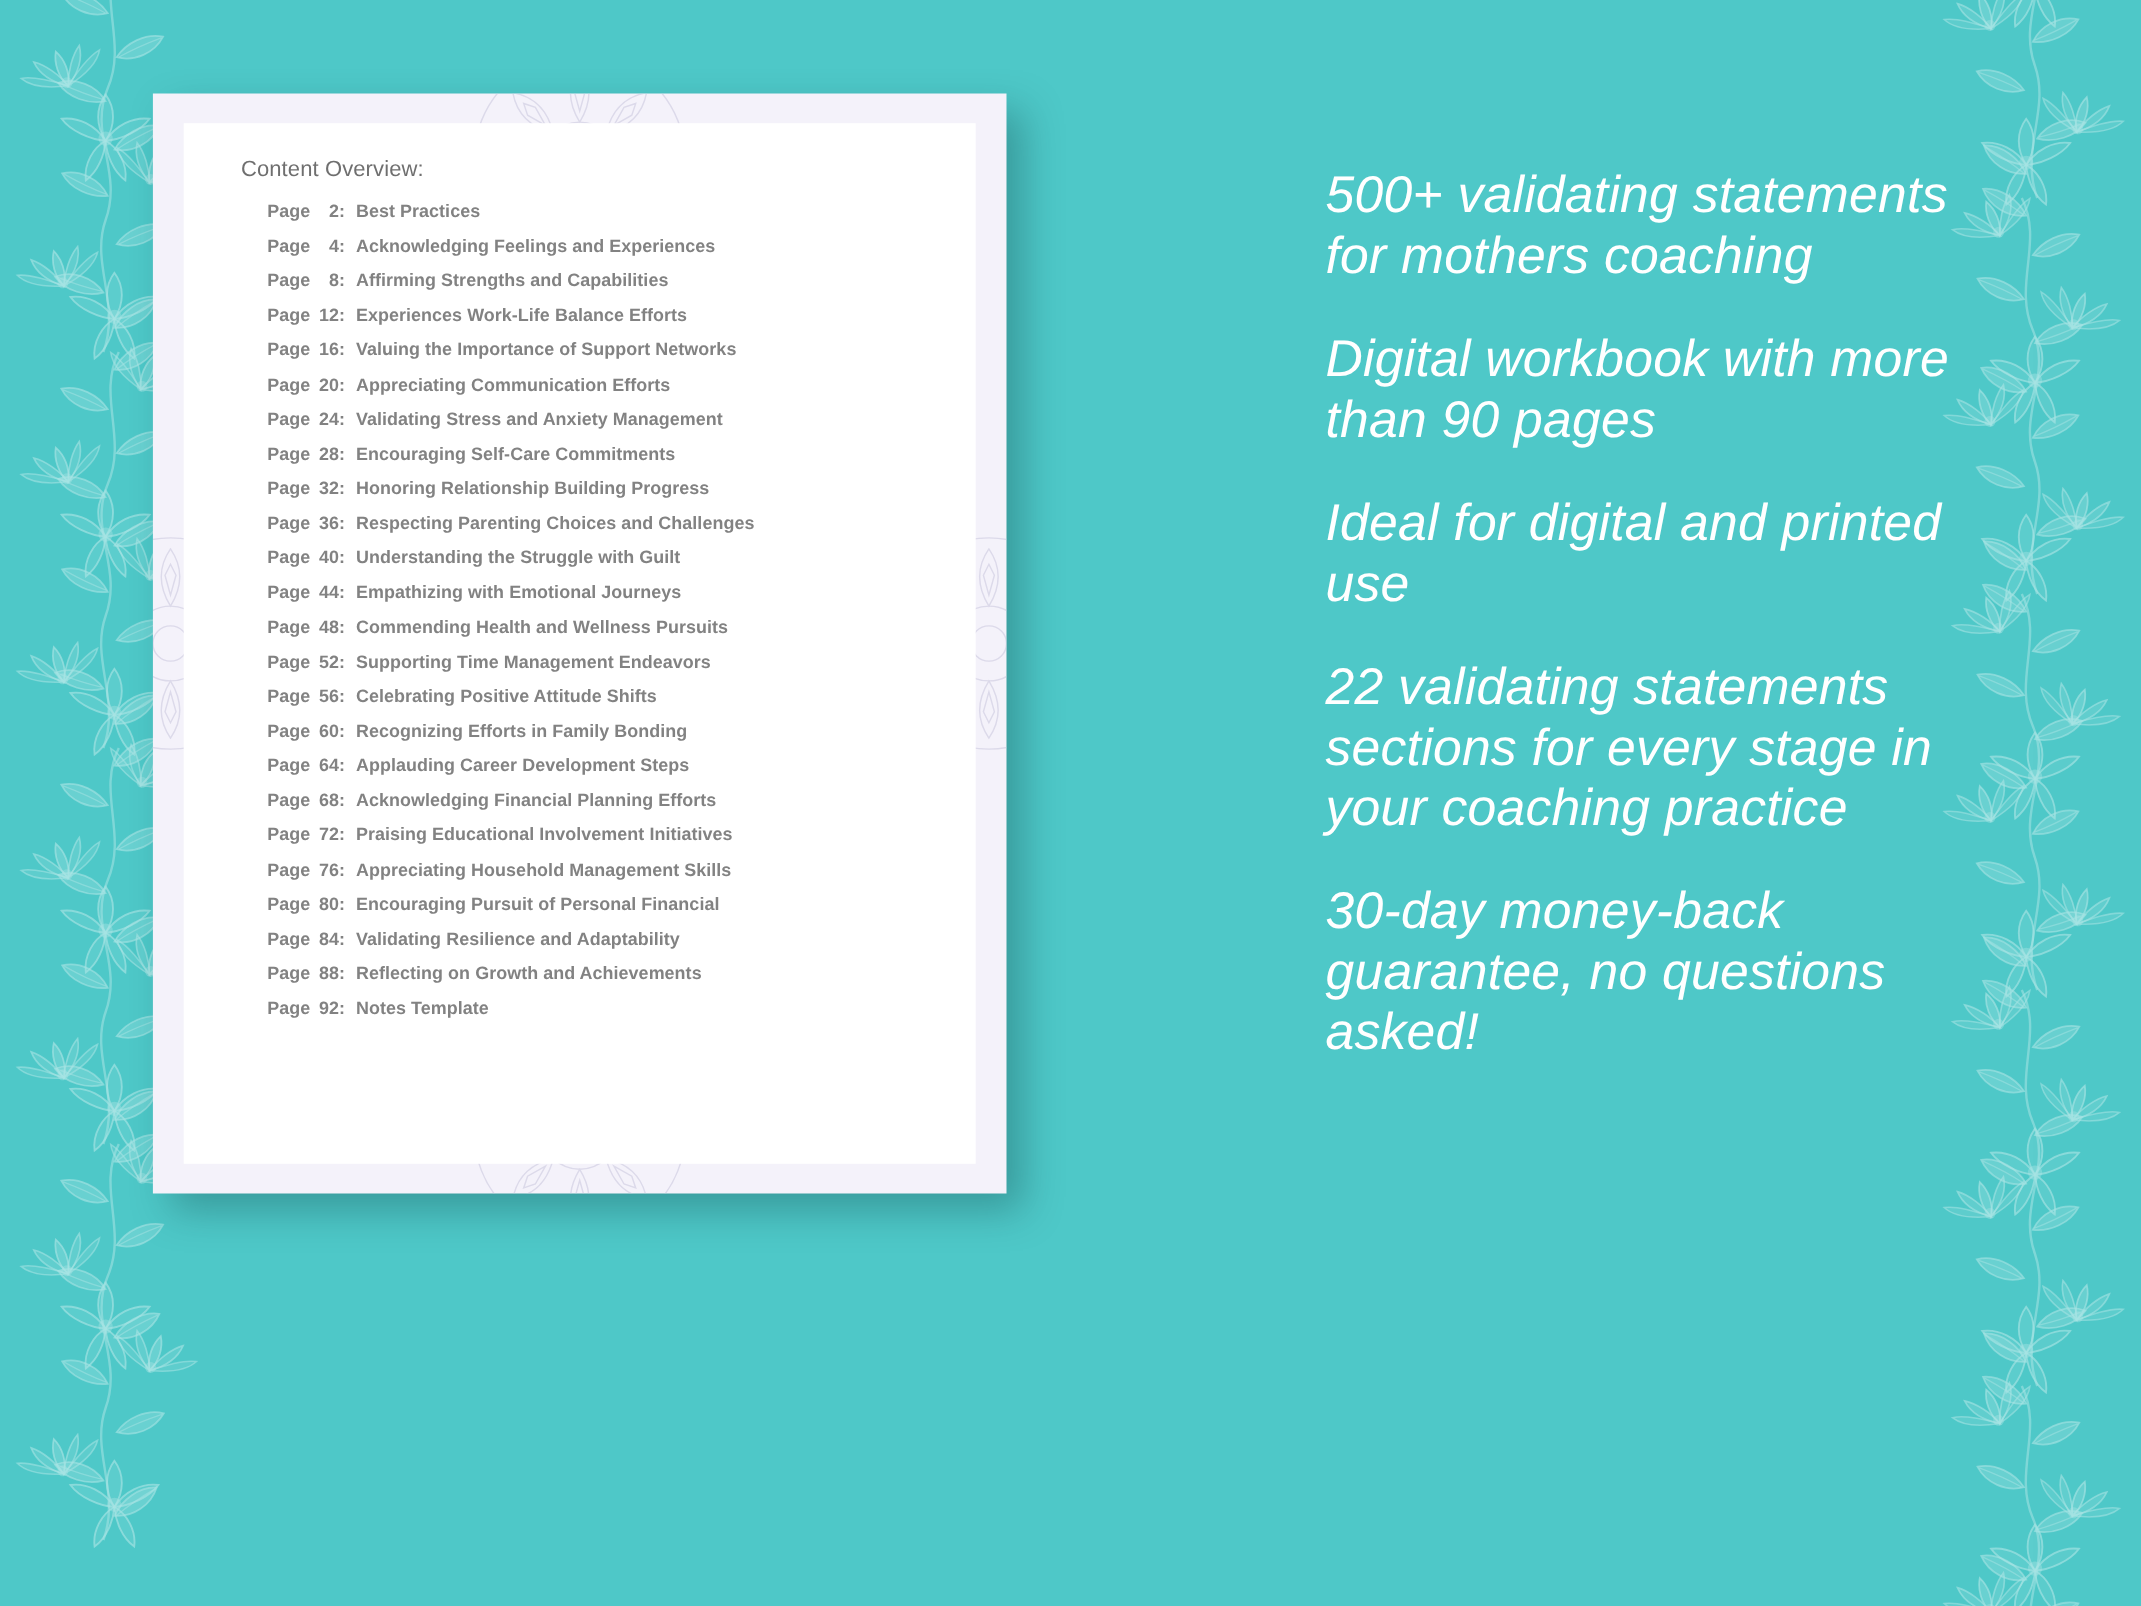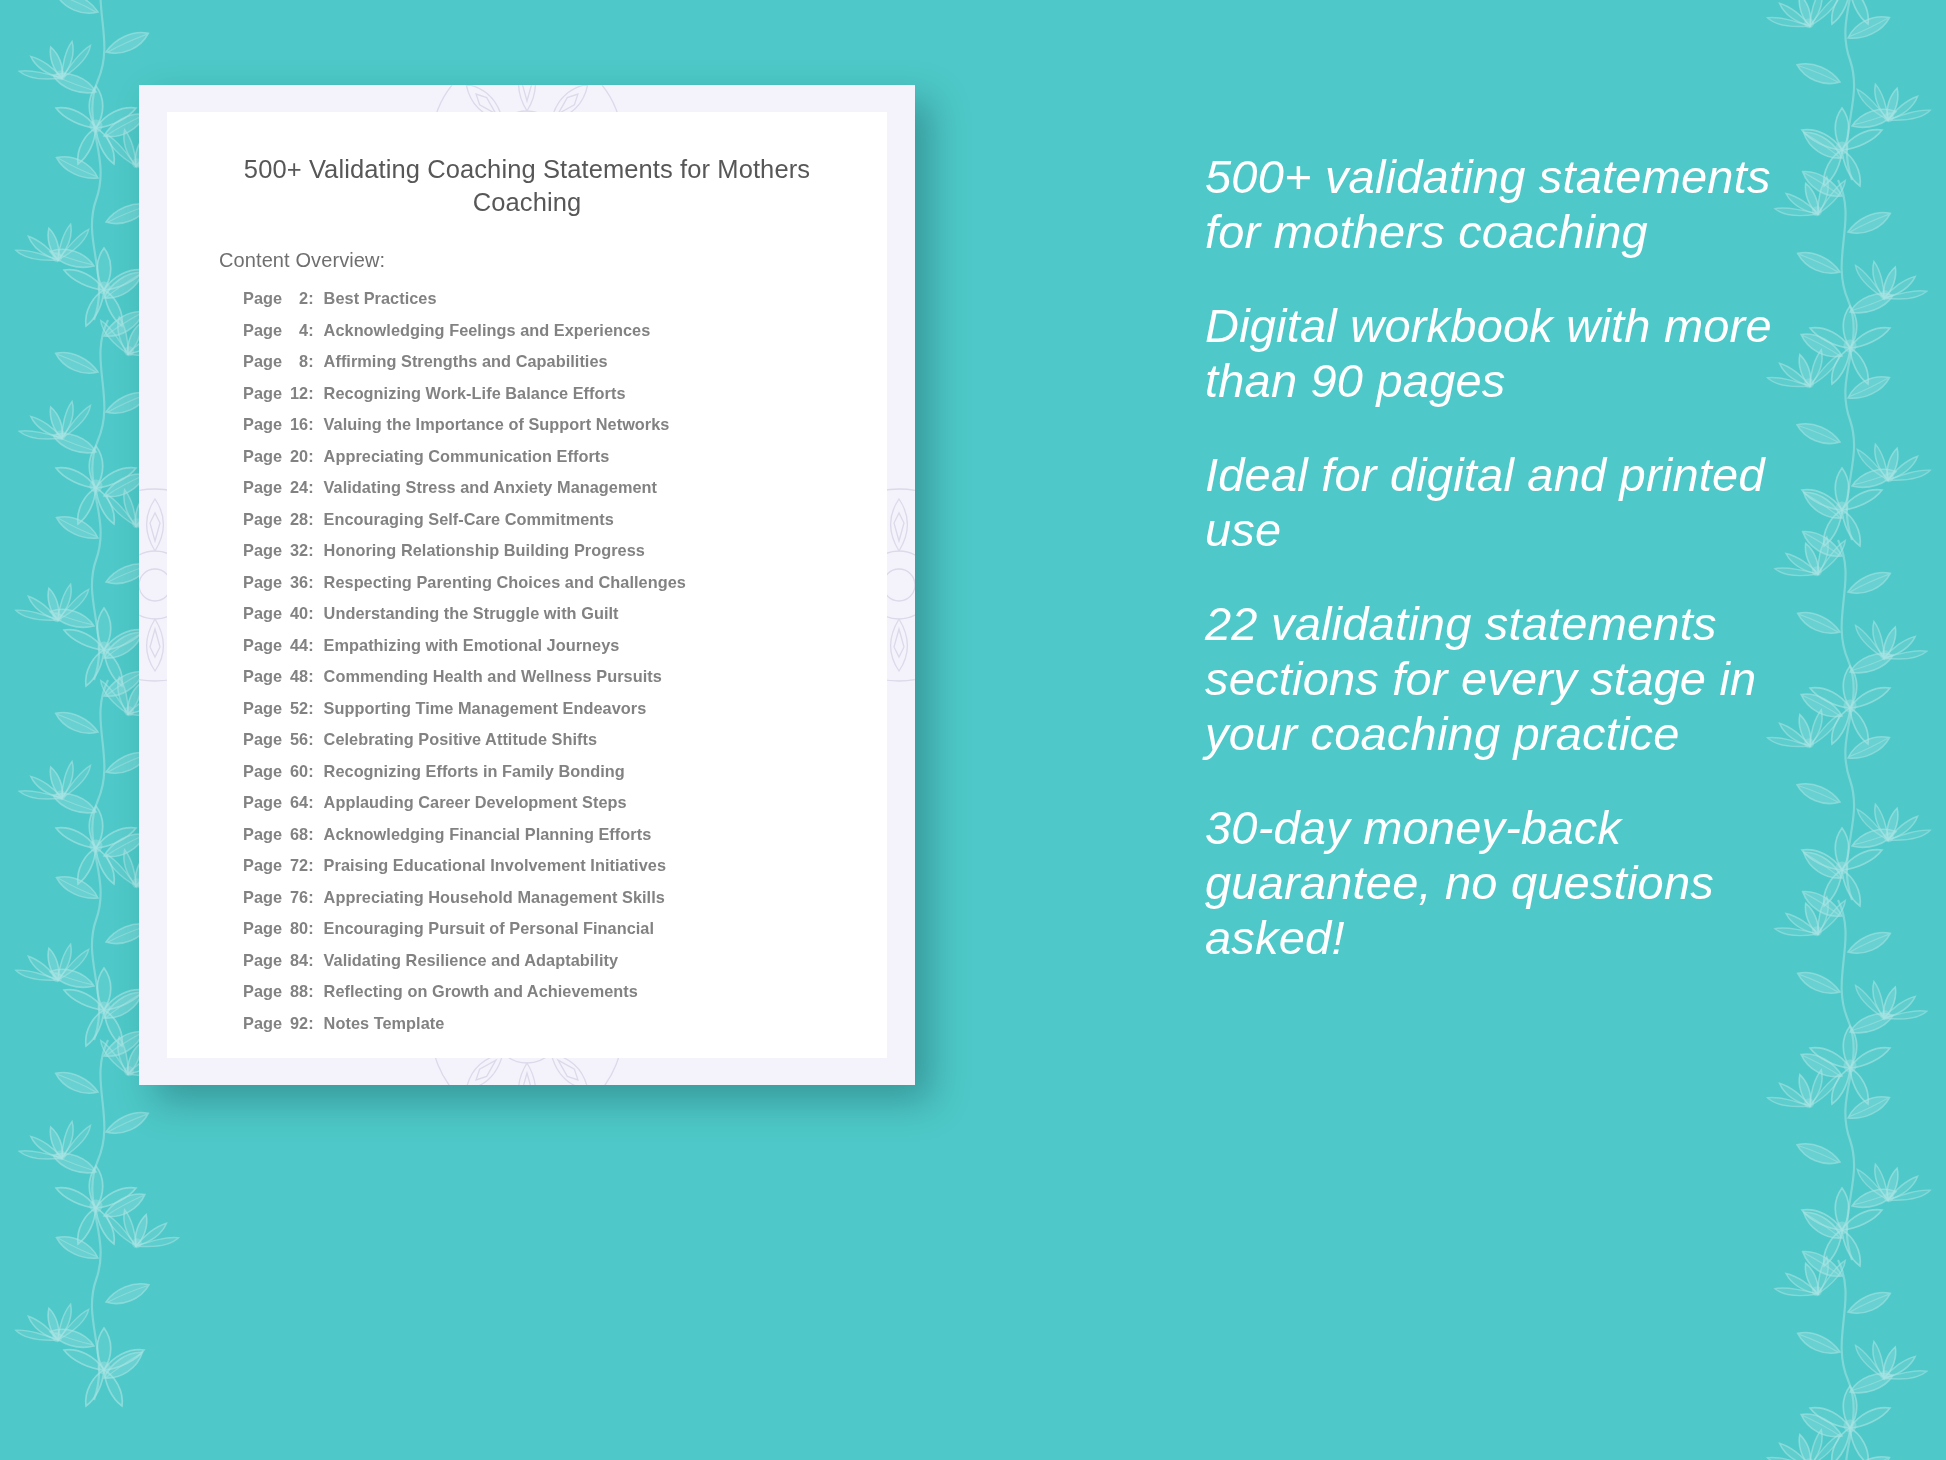--- a/index.html
+++ b/index.html
@@ -213,21 +213,20 @@
         <circle cx="0" cy="0" r="96"></circle>
       </g>
     </defs>
     <use href="#mandala" x="388" y="60"></use>
     <use href="#mandala" x="388" y="944"></use>
     <use href="#mandala" x="16" y="500"></use>
     <use href="#mandala" x="760" y="500"></use>
   </svg>
 
   <div id="page-sheet">
-    <h1 id="doc-title">500+ Validating Coaching Statements for Mothers Coaching</h1>
     <div id="content-overview-heading">Content Overview:</div>
     <ul id="toc-list">
         <li class="toc-row">
           <span class="toc-page-label">Page</span>
           <span class="toc-page-num">2</span>
           <span class="toc-colon">:</span>
           <span class="toc-title">Best Practices</span>
         </li>
         <li class="toc-row">
           <span class="toc-page-label">Page</span>
@@ -238,21 +237,21 @@
         <li class="toc-row">
           <span class="toc-page-label">Page</span>
           <span class="toc-page-num">8</span>
           <span class="toc-colon">:</span>
           <span class="toc-title">Affirming Strengths and Capabilities</span>
         </li>
         <li class="toc-row">
           <span class="toc-page-label">Page</span>
           <span class="toc-page-num">12</span>
           <span class="toc-colon">:</span>
-          <span class="toc-title">Recognizing Work-Life Balance Efforts</span>
+          <span class="toc-title">Experiences Work-Life Balance Efforts</span>
         </li>
         <li class="toc-row">
           <span class="toc-page-label">Page</span>
           <span class="toc-page-num">16</span>
           <span class="toc-colon">:</span>
           <span class="toc-title">Valuing the Importance of Support Networks</span>
         </li>
         <li class="toc-row">
           <span class="toc-page-label">Page</span>
           <span class="toc-page-num">20</span>

